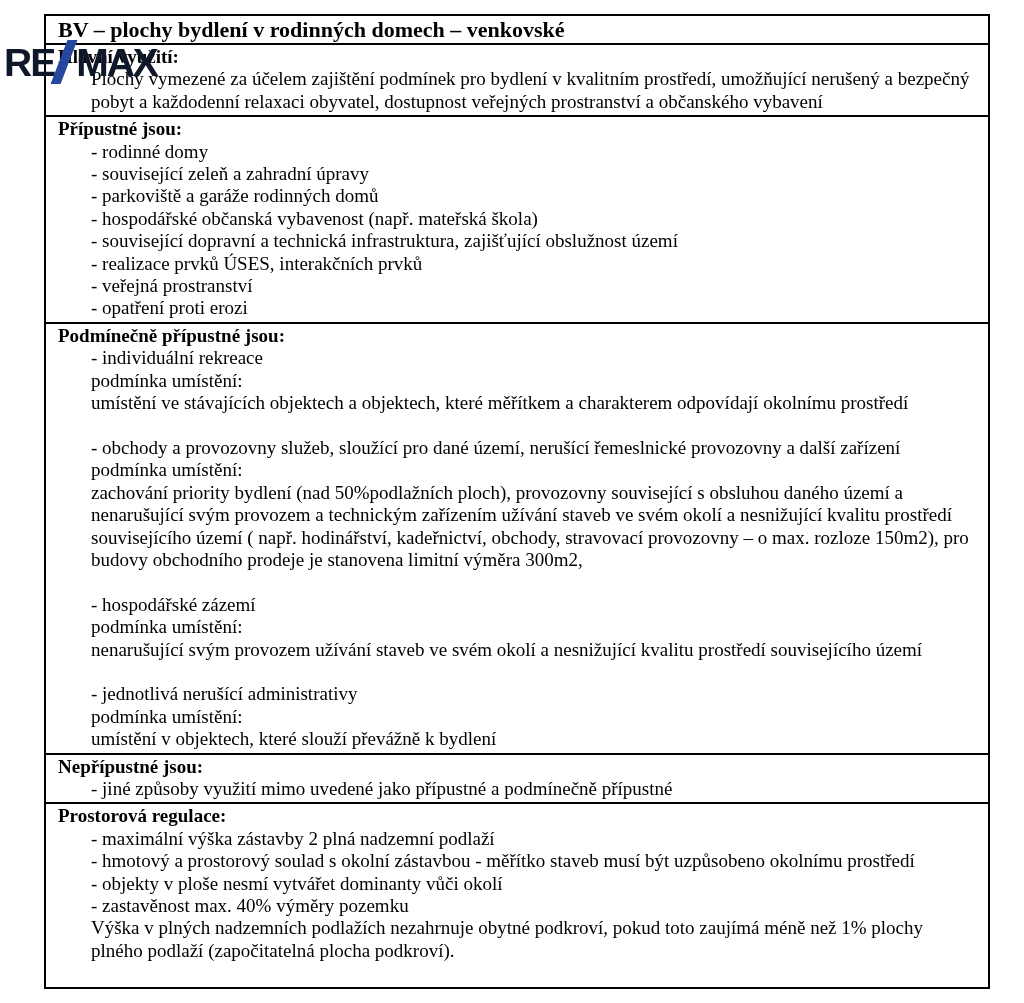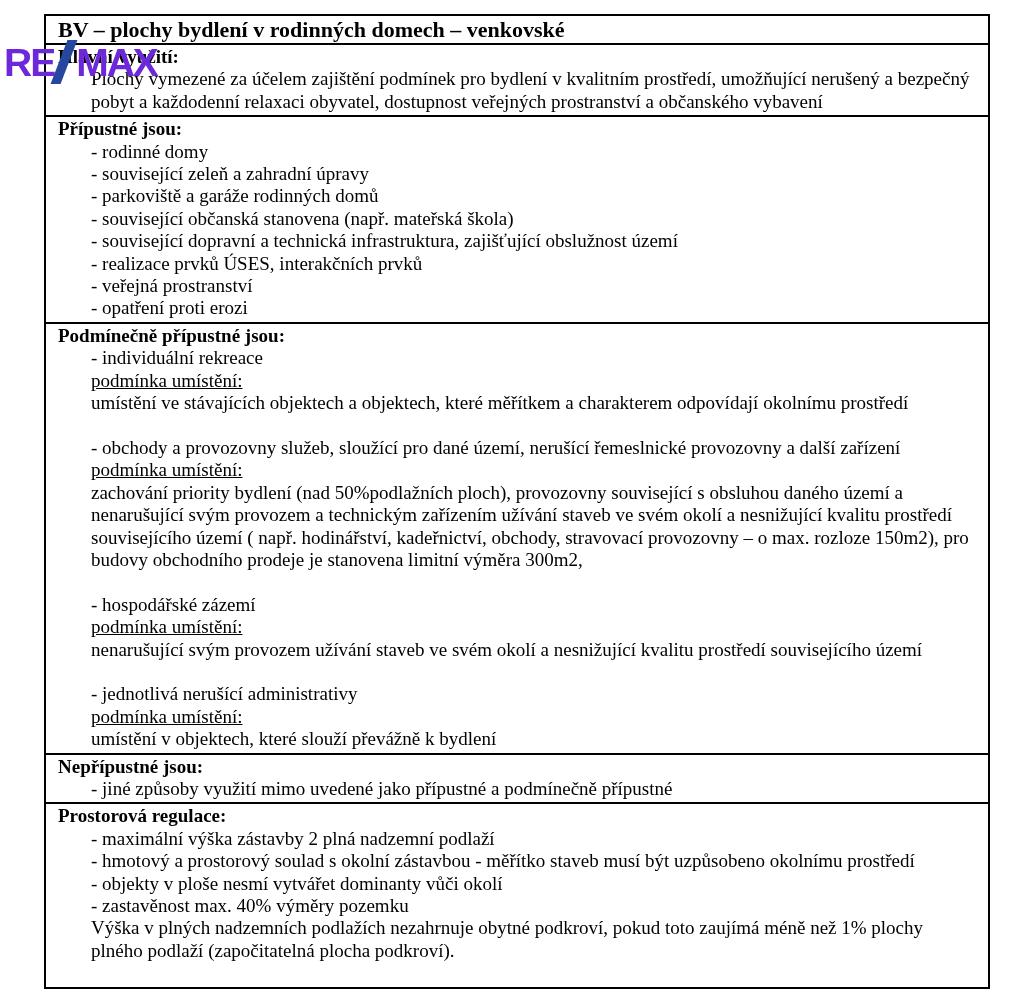--- a/index.html
+++ b/index.html
@@ -31,36 +31,36 @@
     border-radius: 6px;
   }
   .section {
     border-top: 2px solid #000000;
     padding: 1px 16px 2px 12px;
     font-size: 19px;
     line-height: 22.4px;
   }
   .section .heading { font-weight: bold; }
   .section .line { min-height: 22.4px; margin-left: 33px; }
-  .section .line.u { text-decoration: underline; }
+  .section .line.u { }
   .remax-logo {
     position: absolute;
     left: 4px;
     top: 40px;
     z-index: 5;
     display: flex;
     align-items: center;
   }
   .remax-word {
     font-family: "Liberation Sans", sans-serif;
     font-weight: bold;
     font-size: 39px;
     line-height: 39px;
     letter-spacing: -2px;
-    color: #6d28d9;
+    color: #0f172a;
   }
   .remax-slash {
     width: 10px;
     height: 44px;
     background: #25489e;
     transform: skewX(-21deg);
     margin-left: 5px;
     margin-right: 7px;
   }
 </style>
@@ -74,21 +74,21 @@
     <div>
         <div class="section">
           <div class="heading">Hlavní využití:</div>
           <div class="line">Plochy vymezené za účelem zajištění podmínek pro bydlení v kvalitním prostředí, umožňující nerušený a bezpečný pobyt a každodenní relaxaci obyvatel, dostupnost veřejných prostranství a občanského vybavení</div>
         </div>
         <div class="section">
           <div class="heading">Přípustné jsou:</div>
           <div class="line">- rodinné domy</div>
           <div class="line">- související zeleň a zahradní úpravy</div>
           <div class="line">- parkoviště a garáže rodinných domů</div>
-          <div class="line">- související občanská stanovena (např. mateřská škola)</div>
+          <div class="line">- hospodářské občanská vybavenost (např. mateřská škola)</div>
           <div class="line">- související dopravní a technická infrastruktura, zajišťující obslužnost území</div>
           <div class="line">- realizace prvků ÚSES, interakčních prvků</div>
           <div class="line">- veřejná prostranství</div>
           <div class="line">- opatření proti erozi</div>
         </div>
         <div class="section">
           <div class="heading">Podmínečně přípustné jsou:</div>
           <div class="line">- individuální rekreace</div>
           <div class="line u">podmínka umístění:</div>
           <div class="line">umístění ve stávajících objektech a objektech, které měřítkem a charakterem odpovídají okolnímu prostředí</div>

